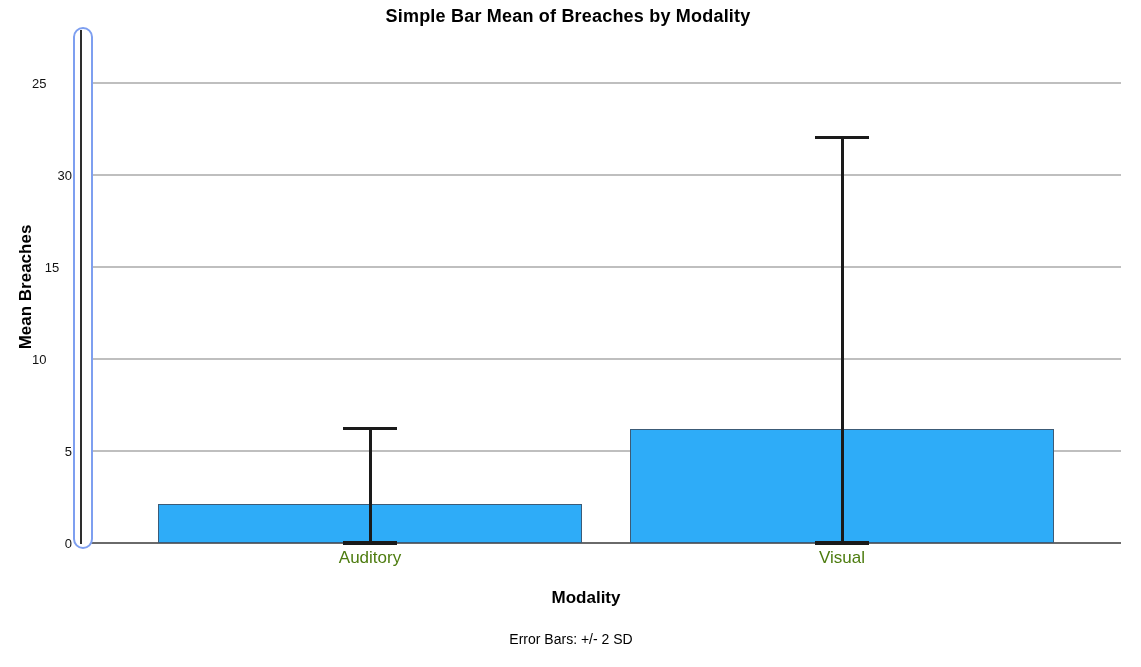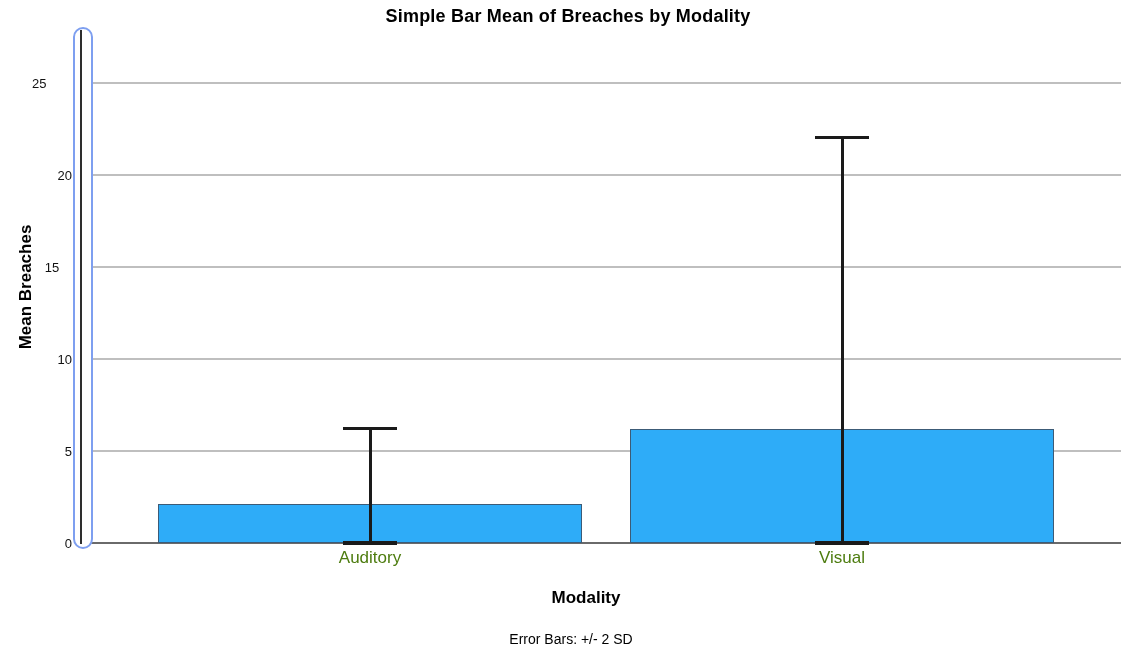--- a/index.html
+++ b/index.html
@@ -46,22 +46,22 @@
       <div style="position: absolute; left: 368.5px; top: 428px; width: 3px; height: 115px; background: rgb(26, 26, 26);"></div>
       <div style="position: absolute; left: 343px; top: 426.5px; width: 54px; height: 3px; background: rgb(26, 26, 26);"></div>
       <div style="position: absolute; left: 343px; top: 541px; width: 54px; height: 4px; background: rgb(26, 26, 26);"></div>
       <div style="position: absolute; left: 840.5px; top: 137.28px; width: 3px; height: 405.72px; background: rgb(26, 26, 26);"></div>
       <div style="position: absolute; left: 815px; top: 135.78px; width: 54px; height: 3px; background: rgb(26, 26, 26);"></div>
       <div style="position: absolute; left: 815px; top: 541px; width: 54px; height: 4px; background: rgb(26, 26, 26);"></div>
       <div style="position: absolute; left: 73px; top: 27px; width: 20px; height: 522px; border: 2.5px solid rgb(126, 159, 240); border-radius: 11px; background: rgb(255, 255, 255); box-sizing: border-box;"></div>
       <div style="position: absolute; left: 80px; top: 30px; width: 2px; height: 514px; background: rgb(46, 46, 46);"></div>
       <div class="tick-label" style="position: absolute; left: 32px; top: 535.5px; width: 40px; text-align: right;">0</div>
       <div class="tick-label" style="position: absolute; left: 32px; top: 443.5px; width: 40px; text-align: right;">5</div>
-      <div class="tick-label" style="position: absolute; left: 32px; top: 351.5px; width: 40px; text-align: right;">10</div>
+      <div class="tick-label" style="position: absolute; left: 32px; top: 351.5px; width: 40px; text-align: left;">10</div>
       <div class="tick-label" style="position: absolute; left: 32px; top: 259.5px; width: 40px; text-align: center;">15</div>
-      <div class="tick-label" style="position: absolute; left: 32px; top: 167.5px; width: 40px; text-align: right;">20</div>
+      <div class="tick-label" style="position: absolute; left: 32px; top: 167.5px; width: 40px; text-align: right;">30</div>
       <div class="tick-label" style="position: absolute; left: 32px; top: 75.5px; width: 40px; text-align: left;">25</div>
       <div class="cat-label" style="position: absolute; left: 370px; top: 548px; transform: translateX(-50%); white-space: nowrap;">Auditory</div>
       <div class="cat-label" style="position: absolute; left: 842px; top: 548px; transform: translateX(-50%); white-space: nowrap;">Visual</div>
     </div>
   <div class="x-title">Modality</div>
   <div class="footnote">Error Bars: +/- 2 SD</div>
 </div>
 
 </body></html>

